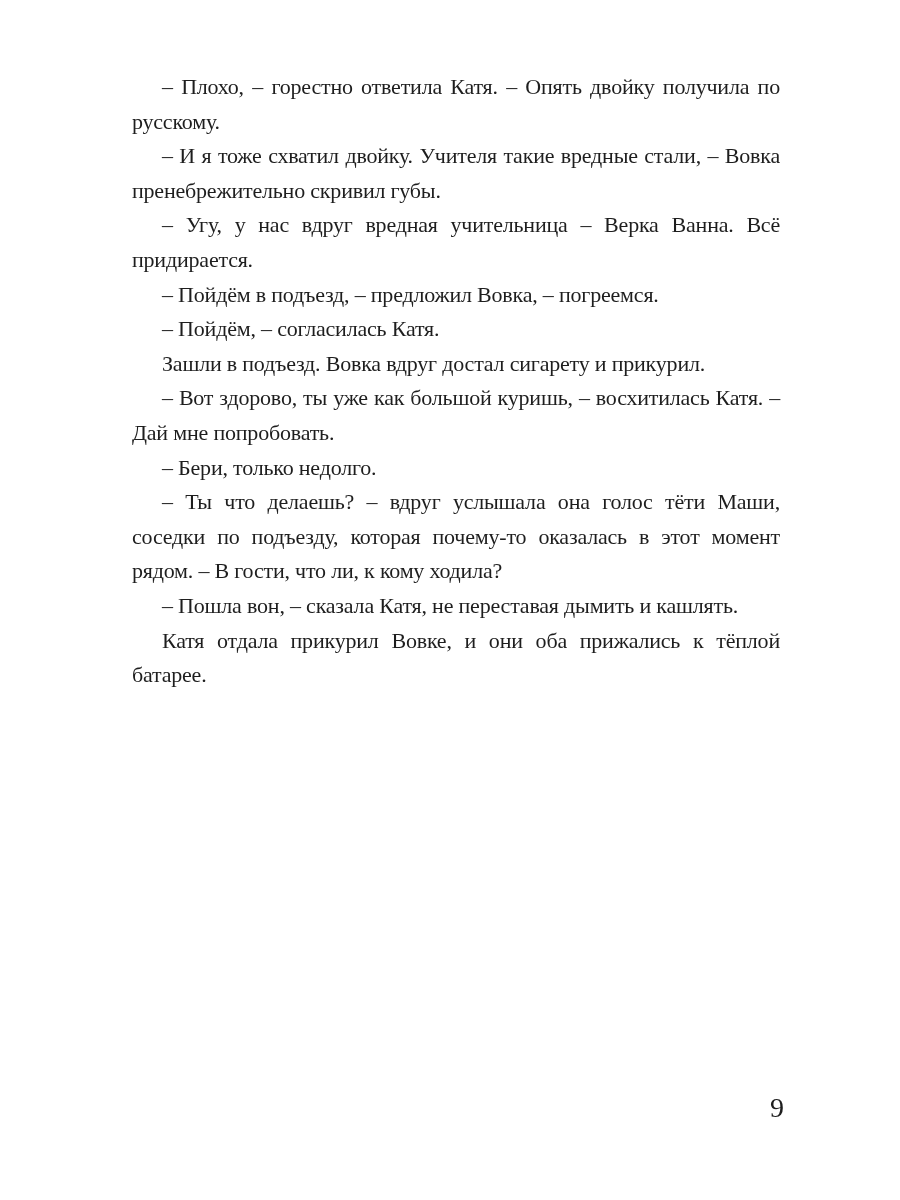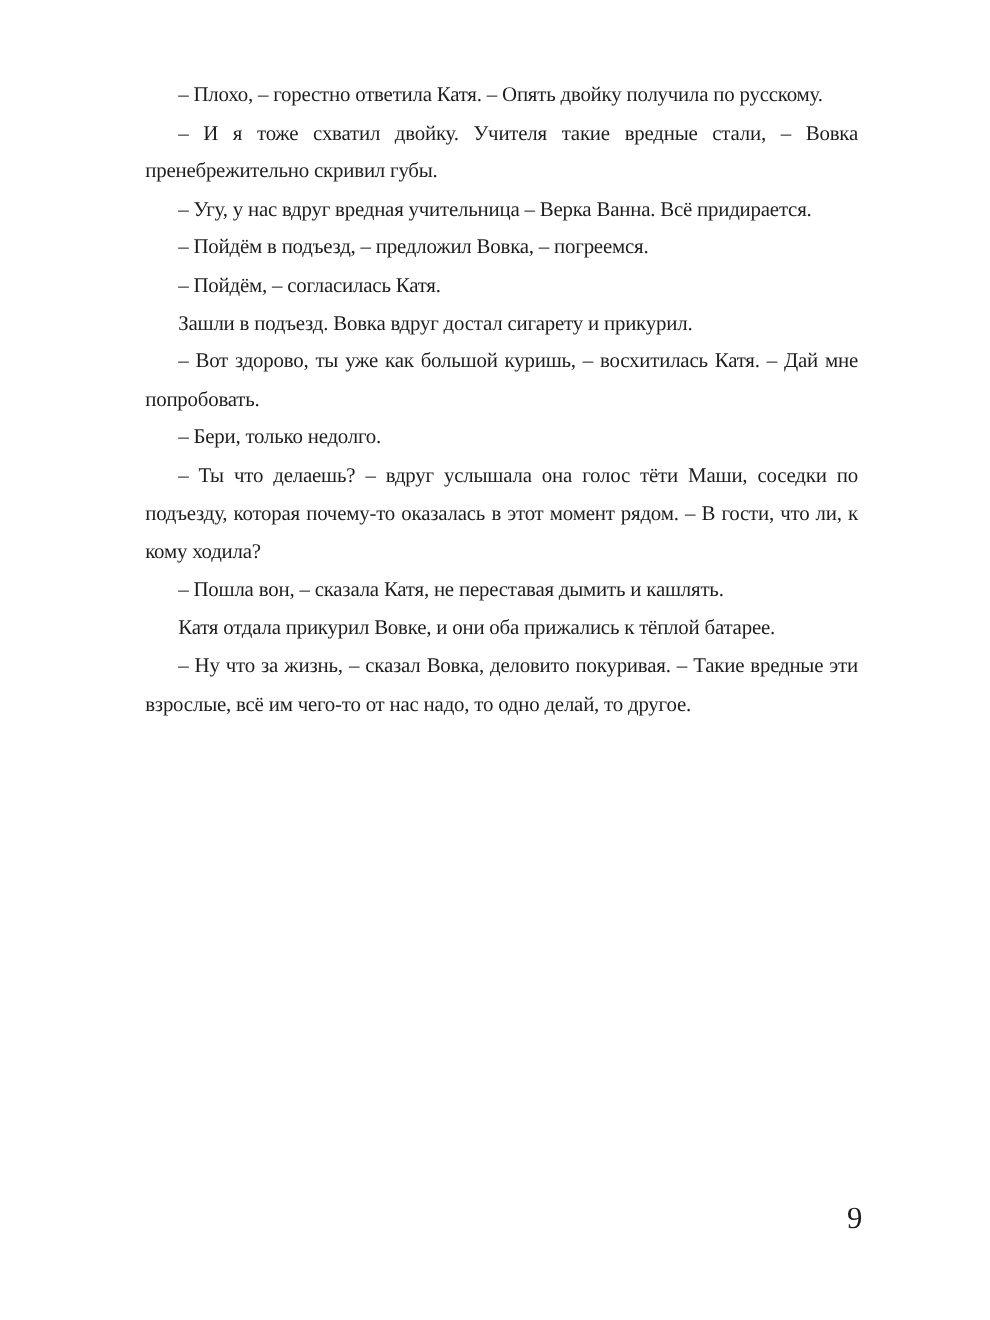--- a/index.html
+++ b/index.html
@@ -3,21 +3,21 @@
 <meta charset="utf-8">
 <style>
   html, body { margin: 0; padding: 0; background: #ffffff; }
   body { width: 900px; height: 1200px; position: relative; overflow: hidden; }
   .page {
     position: absolute;
     left: 132px;
     top: 70px;
     width: 648px;
     font-family: "Liberation Serif", "DejaVu Serif", serif;
-    font-size: 19px;
+    font-size: 22px;
     line-height: 34.6px;
     color: #1e1e1e;
   }
   .para {
     margin: 0;
     text-indent: 30px;
     text-align: justify;
     text-align-last: left;
     hyphens: manual;
     letter-spacing: -0.2px;
@@ -41,16 +41,15 @@
   <p class="para">– И я тоже схватил двойку. Учителя такие вредные стали, – Вовка пренебрежительно скривил губы.</p>
   <p class="para">– Угу, у нас вдруг вредная учительница – Верка Ванна. Всё придирается.</p>
   <p class="para">– Пойдём в подъезд, – предложил Вовка, – по­греемся.</p>
   <p class="para">– Пойдём, – согласилась Катя.</p>
   <p class="para">Зашли в подъезд. Вовка вдруг достал сигарету и прикурил.</p>
   <p class="para">– Вот здорово, ты уже как большой куришь, – восхитилась Катя. – Дай мне попробовать.</p>
   <p class="para">– Бери, только недолго.</p>
   <p class="para">– Ты что делаешь? – вдруг услышала она голос тёти Маши, соседки по подъезду, которая поче­му-то оказалась в этот момент рядом. – В гости, что ли, к кому ходила?</p>
   <p class="para">– Пошла вон, – сказала Катя, не переставая ды­мить и кашлять.</p>
   <p class="para">Катя отдала прикурил Вовке, и они оба прижа­лись к тёплой батарее.</p>
-  <p class="para">– Ну что за жизнь, – сказал Вовка, деловито по­куривая. – Такие вредные эти взрослые, всё им че­го-то от нас надо, то одно делай, то другое.</p>
 </div>
 
 <div class="page-number">9</div>
 
 </body></html>

